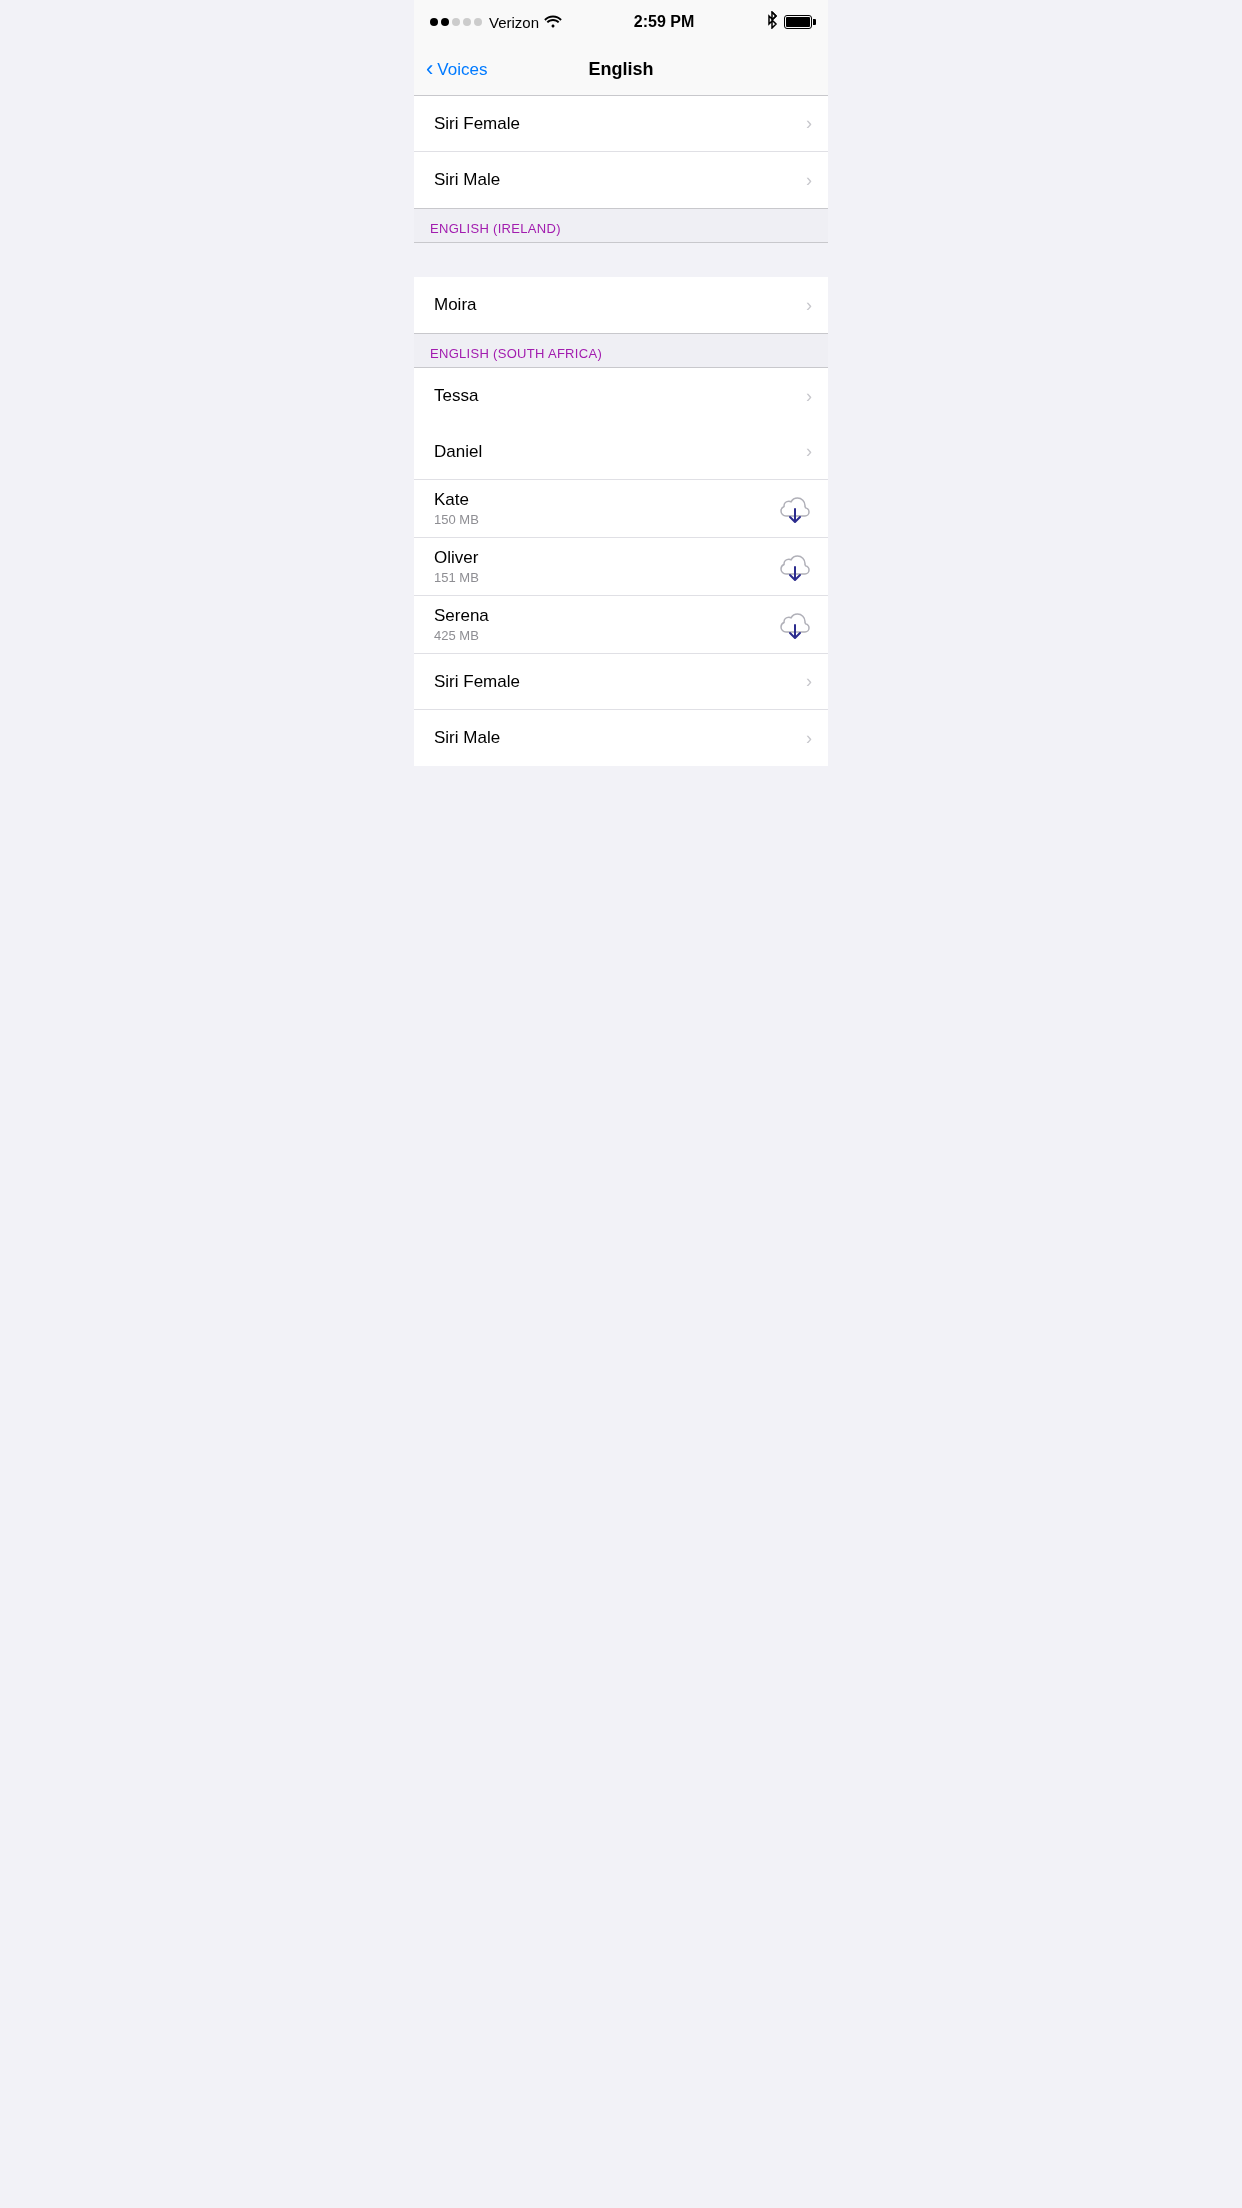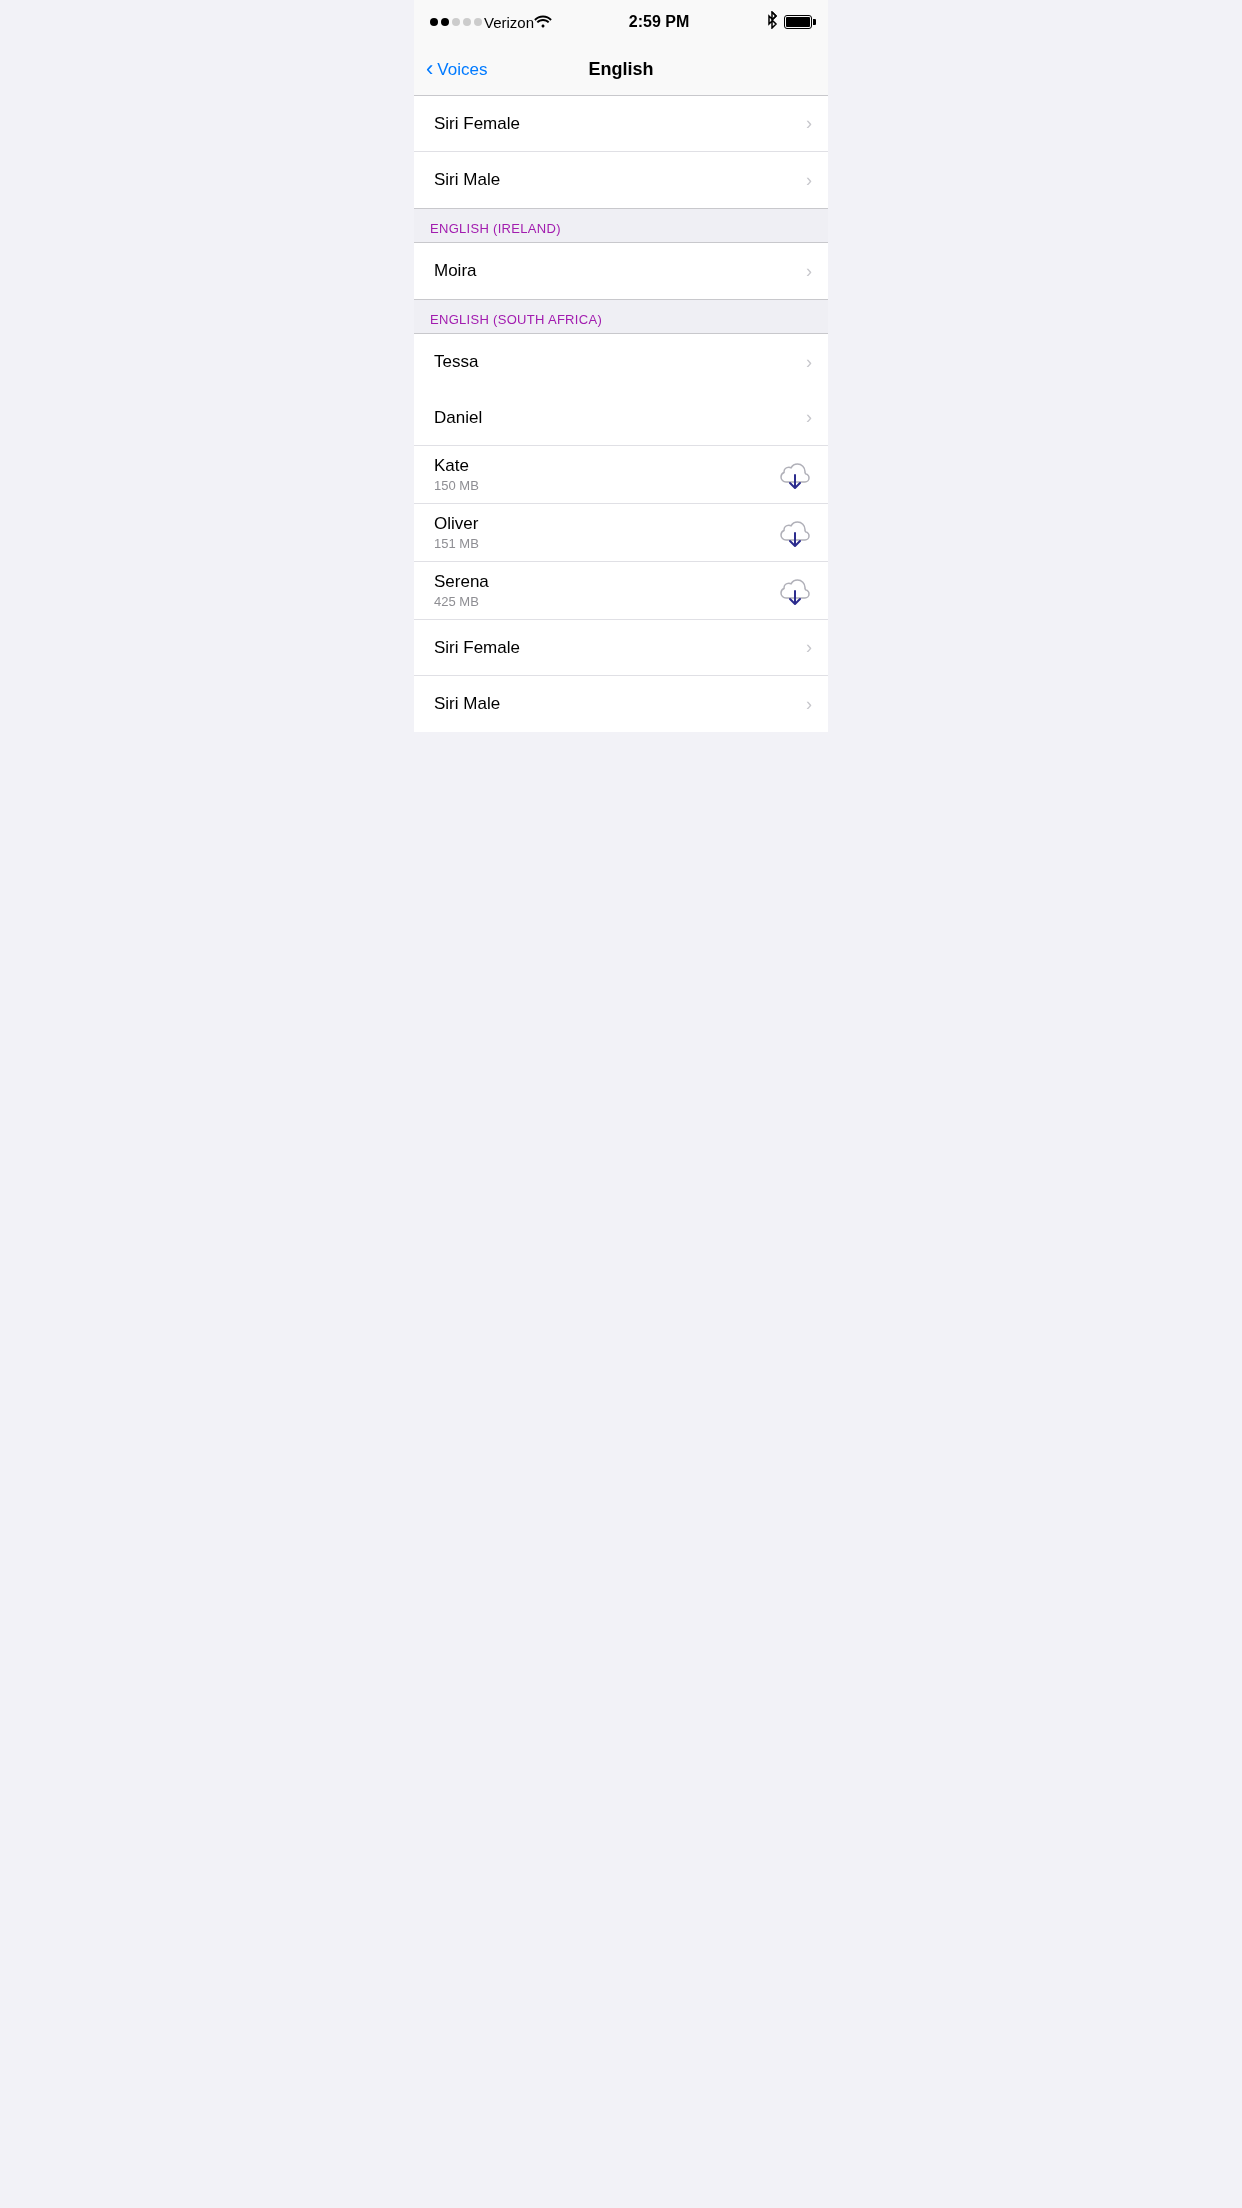--- a/index.html
+++ b/index.html
@@ -21,20 +21,21 @@
       display: flex;
       align-items: center;
       justify-content: space-between;
       padding: 0 16px;
       font-size: 15px;
       font-weight: 500;
     }
     .status-left {
       display: flex;
       align-items: center;
+      gap: 5px;
       justify-content: flex-end;
     }
     .signal-dots {
       display: flex;
       gap: 3px;
       align-items: center;
     }
     .dot {
       width: 8px;
       height: 8px;
@@ -263,21 +264,21 @@
       </div>
 
     </div>
   </div>
 
   <div class="list-section">
     <div class="section-header">
       <span>ENGLISH (IRELAND)</span>
     </div>
     <div class="list-items">
-      <div class="list-item" style="border-bottom:none;">
+      <div class="list-item" style="border-bottom:none;margin-top:34px;">
         <div class="item-info">
           <span class="item-name">Moira</span>
         </div>
         <div class="item-right">
           <span class="chevron">›</span>
         </div>
       </div>
     </div>
   </div>
 

